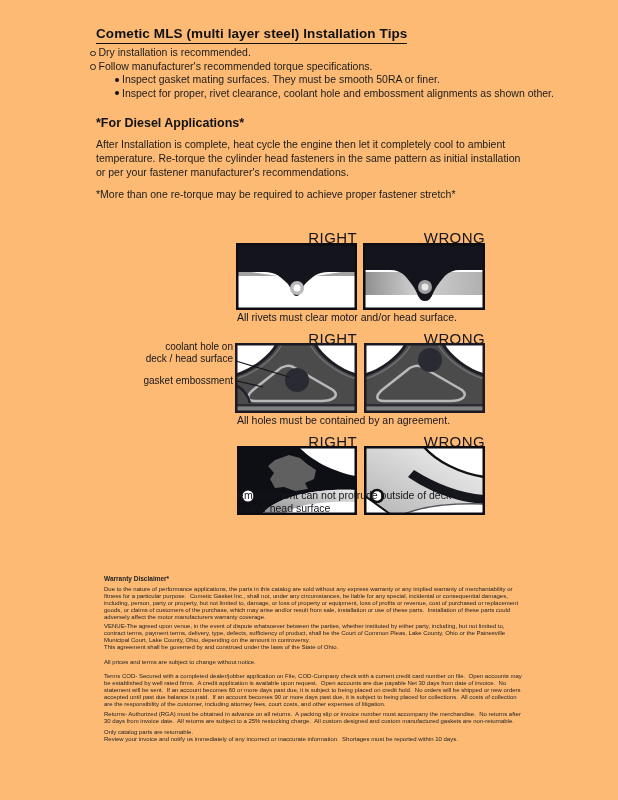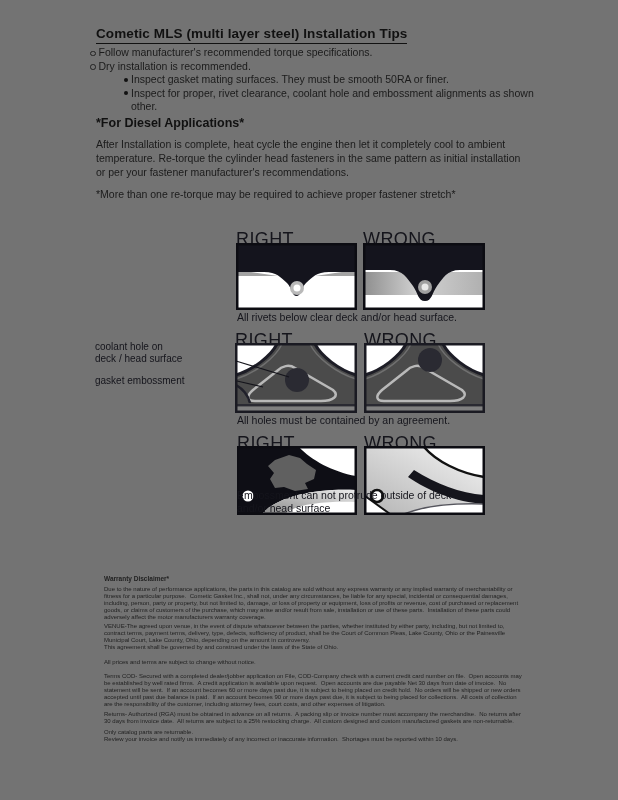--- a/index.html
+++ b/index.html
@@ -1,55 +1,55 @@
 <!DOCTYPE html>
 <html><head>
 <meta charset="utf-8">
 <style>
   html,body{margin:0;padding:0;background:#e8e8e8;}
   .page{
-    position:relative;width:618px;height:800px;background:#737373;
+    position:relative;width:618px;height:800px;background:#fdba74;
     font-family:"Liberation Sans", sans-serif;color:#1b1b1b;overflow:hidden;
     margin:0 auto;
   }
   
   .title{
     position:absolute;left:96px;top:26px;margin:0;
     font-size:13.5px;font-weight:700;letter-spacing:.1px;
     border-bottom:1.6px solid #111;padding-bottom:2px;color:#111;
   }
   .tips{position:absolute;left:90px;top:46px;width:470px;font-size:10.5px;line-height:13.5px;}
   .tip{display:flex;align-items:flex-start;}
   .tip .o-bullet{
     width:3.5px;height:3.5px;border:1px solid #222;border-radius:50%;
     margin:4.5px 3px 0 0;flex:0 0 auto;
   }
-  .tip.sub{margin-left:34px;}
+  .tip.sub{margin-left:25px;}
   .tip .f-bullet{
     width:4px;height:4px;background:#111;border-radius:50%;
     margin:4.5px 3px 0 0;flex:0 0 auto;
   }
   
   .diesel{position:absolute;left:96px;top:116px;width:440px;}
   .diesel h2{margin:0 0 7px 0;font-size:12.5px;font-weight:700;color:#111;}
   .diesel p{margin:0 0 8px 0;font-size:10.5px;line-height:14px;white-space:pre-line;}
   
   .figures{position:absolute;inset:0;pointer-events:none;}
   .fig-label{
-    position:absolute;font-size:18px;color:#15151c;text-align:left;
+    position:absolute;font-size:15px;color:#15151c;text-align:right;
     letter-spacing:.4px;
   }
   .fig-box{position:absolute;display:block;}
   .fig-caption{
     position:absolute;font-size:10.5px;line-height:12.5px;color:#15151c;
     white-space:pre-line;
   }
   .annotation{
     position:absolute;font-size:10px;line-height:11.5px;color:#15151c;
-    white-space:pre-line;
+    text-align:right;white-space:pre-line;
   }
   .leader-lines{position:absolute;left:230px;top:352px;}
   
   .legal{position:absolute;left:104px;top:575px;width:440px;color:#222;}
   .legal h3{margin:0 0 4px 0;font-size:6.5px;line-height:7px;font-weight:700;}
   .legal p{margin:0;font-size:6px;line-height:7px;white-space:pre;}
   .legal p.p1{margin-bottom:2px;}
   .legal p.p2{margin-bottom:8px;}
   .legal p.p3{margin-bottom:7px;}
   .legal p.p4{margin-bottom:3px;}
@@ -60,25 +60,25 @@
 </head>
 <body>
 
 <div class="page">
 
   <h1 class="title">Cometic MLS (multi layer steel) Installation Tips</h1>
 
   <div class="tips">
     <div class="tip">
       <span class="o-bullet"></span>
-      <span>Follow manufacturer's recommended torque specifications.</span>
+      <span>Dry installation is recommended.</span>
     </div>
     <div class="tip">
       <span class="o-bullet"></span>
-      <span>Dry installation is recommended.</span>
+      <span>Follow manufacturer's recommended torque specifications.</span>
     </div>
     <div class="tip sub">
       <span class="f-bullet"></span>
       <span>Inspect gasket mating surfaces.  They must be smooth 50RA or finer.</span>
     </div>
     <div class="tip sub">
       <span class="f-bullet"></span>
       <span>Inspect for proper, rivet clearance, coolant hole and embossment alignments as shown other.</span>
     </div>
   </div>
@@ -115,21 +115,21 @@
         </linearGradient>
       </defs>
       <rect width="122" height="67" fill="#ffffff"></rect>
       <rect x="2" y="29" width="118" height="23" fill="url(#gB)"></rect>
       <path d="M1,1 H121 V27 H97 C84,27 80,35 74,43 C69,50 69,58 62,58 C55,58 55,50 50,43 C44,35 40,27 27,27 H1 Z" fill="#14141d"></path>
       <circle cx="62" cy="44" r="7" fill="#9f9f9f"></circle>
       <circle cx="62" cy="44" r="3.5" fill="#e8e8e8"></circle>
       <rect x="1.25" y="1.25" width="119.5" height="64.5" fill="none" stroke="#0c0c12" stroke-width="2.5"></rect>
     </svg>
 
-    <div class="fig-caption" style="left:237px;top:311px;">All rivets below clear deck and/or head surface.</div>
+    <div class="fig-caption" style="left:237px;top:311px;">All rivets must clear motor and/or head surface.</div>
 
     <div class="fig-label" style="left:235px;top:330px;width:122px;">RIGHT</div>
     <div class="fig-label" style="left:364px;top:330px;width:121px;">WRONG</div>
 
     <svg class="fig-box" style="left:235px;top:343px;" width="122" height="70" viewBox="0 0 122 70">
       <rect width="122" height="70" fill="#4b4b4b"></rect>
       <path d="M1,1 H42 C36,13 18,27 1,32 Z" fill="#ffffff"></path>
       <path d="M42,1 C36,13 18,27 1,32" stroke="#1d1d26" stroke-width="3" fill="none"></path>
       <path d="M47,1 C41,14 21,30 1,36" stroke="#707070" stroke-width="1.5" fill="none"></path>
       <path d="M121,1 H80 C86,13 104,27 121,32 Z" fill="#ffffff"></path>

